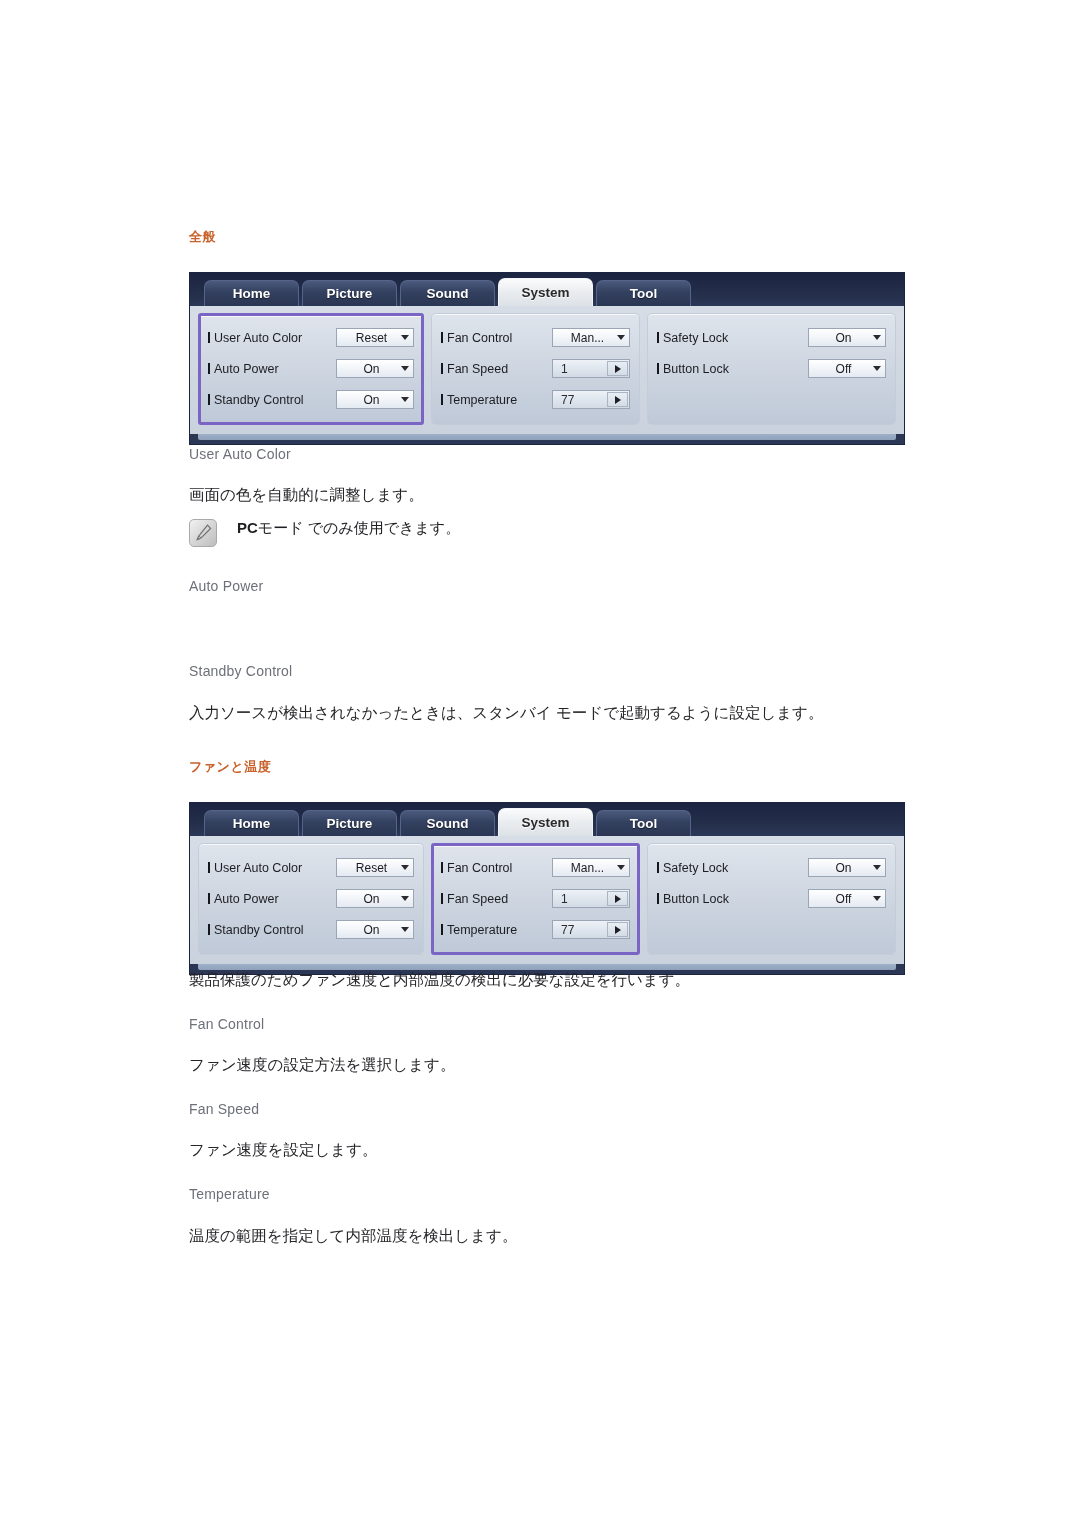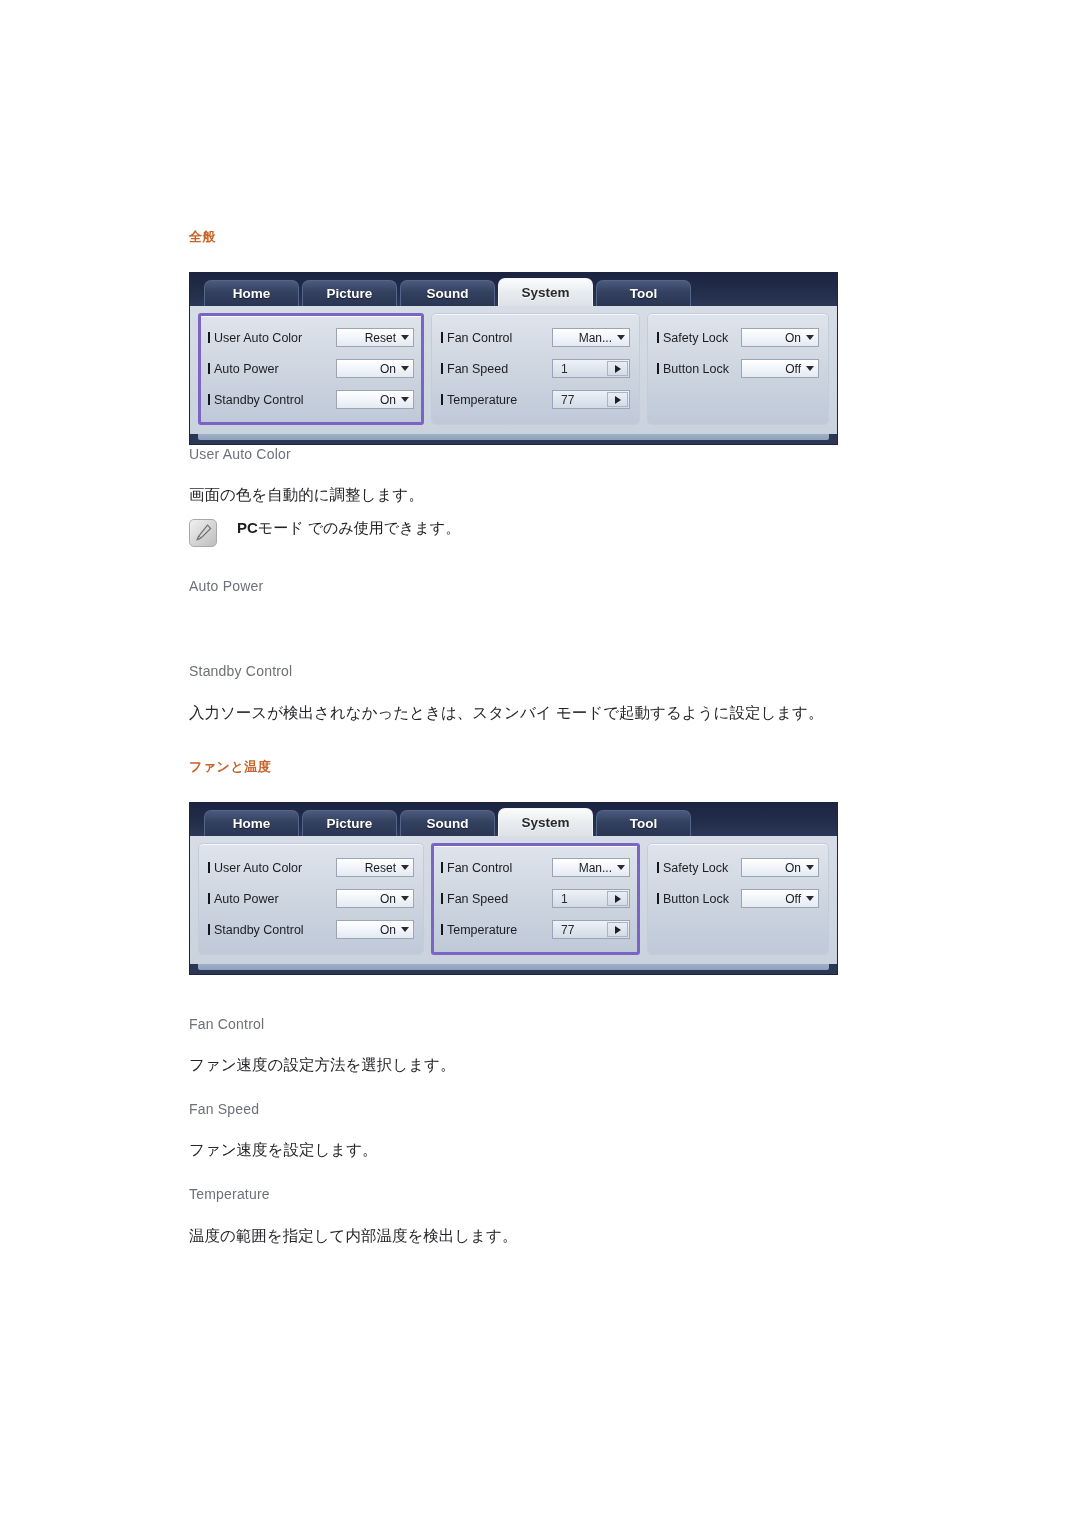--- a/index.html
+++ b/index.html
@@ -30,21 +30,21 @@
     font-size: 13px;
     font-weight: bold;
     letter-spacing: 0.5px;
     white-space: nowrap;
   }
 
   
   .osd {
     position: absolute;
     left: 189px;
-    width: 649px;
+    width: 716px;
     box-sizing: border-box;
     background: linear-gradient(180deg,#1d2742 0%, #27334f 55%, #2b3754 100%);
     padding: 0;
     border: 1px solid #1b2440;
   }
   .osd-tabs {
     position: relative;
     height: 33px;
     padding-left: 14px;
     display: flex;
@@ -137,21 +137,21 @@
     flex: 0 0 auto;
     border: 1px solid #9aa6b6;
     background: linear-gradient(180deg,#ffffff 0%, #f3f6fa 45%, #e4eaf1 100%);
     display: flex;
     align-items: center;
     font-size: 12px;
     color: #1b1b20;
   }
   .ctl.dropdown .ctl-val {
     flex: 1 1 auto;
-    text-align: right;
+    text-align: center;
     padding-left: 10px;
   }
   .ctl.dropdown .caret {
     width: 17px;
     flex: 0 0 auto;
     display: flex;
     align-items: center;
     justify-content: center;
   }
   .caret-glyph {
@@ -478,19 +478,20 @@
               <span class="ctl-val">Off</span>
               <span class="caret">
                 <span class="caret-glyph"></span>
               </span>
             </div>
           </div>
         </div>
       </div>
       <div class="osd-foot"></div>
     </div>
+    <div class="jp-text" style="top: 970px;">製品保護のためファン速度と内部温度の検出に必要な設定を行います。</div>
     <div class="eng-term" style="top: 1016px;">Fan Control</div>
     <div class="jp-text" style="top: 1055px;">ファン速度の設定方法を選択します。</div>
     <div class="eng-term" style="top: 1101px;">Fan Speed</div>
     <div class="jp-text" style="top: 1140px;">ファン速度を設定します。</div>
     <div class="eng-term" style="top: 1186px;">Temperature</div>
     <div class="jp-text" style="top: 1226px;">温度の範囲を指定して内部温度を検出します。</div>
   </div>
 
 </body></html>

